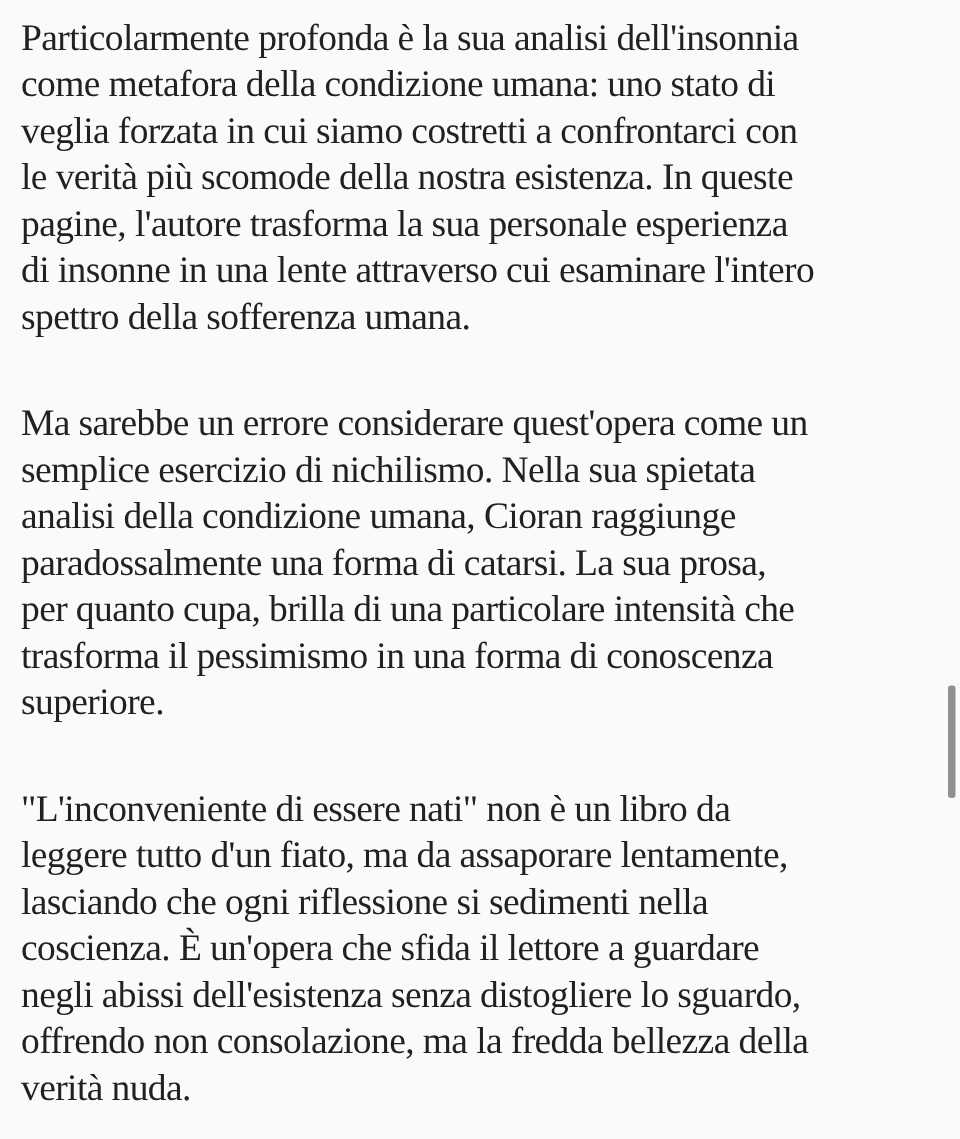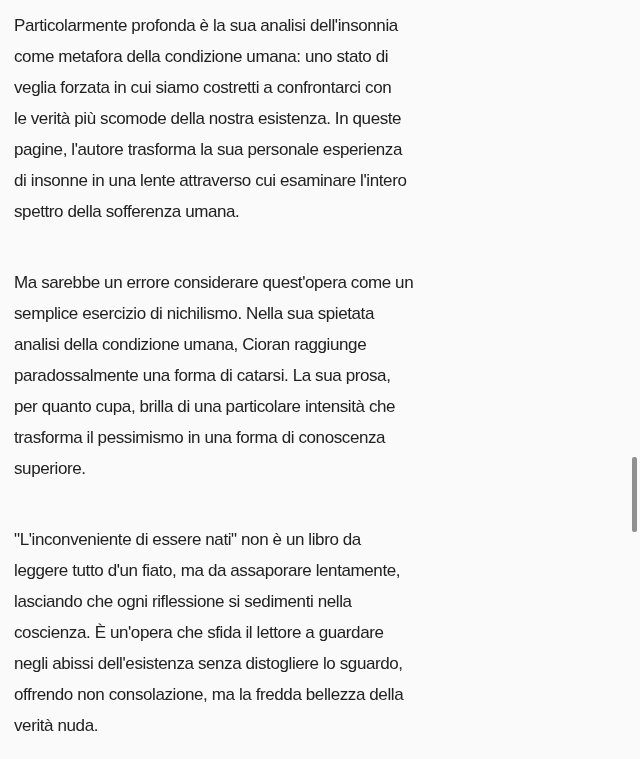--- a/index.html
+++ b/index.html
@@ -19,25 +19,26 @@
     top: 0;
     left: 0;
     width: 640px;
     height: 759px;
     padding: 10px 14px 0 14px;
     box-sizing: border-box;
     overflow: hidden;
   }
   .paragraph {
     margin: 0 0 40px 0;
-    font-size: 17px;
+    font-size: 25px;
     line-height: 31px;
     letter-spacing: -0.4px;
     color: #212121;
     white-space: pre; 
+    font-family: Liberation Serif, serif;
   }
   .scrollbar-track {
     position: absolute;
     top: 0;
     right: 0;
     width: 10px;
     height: 759px;
   }
   .scrollbar-thumb {
     position: absolute;

